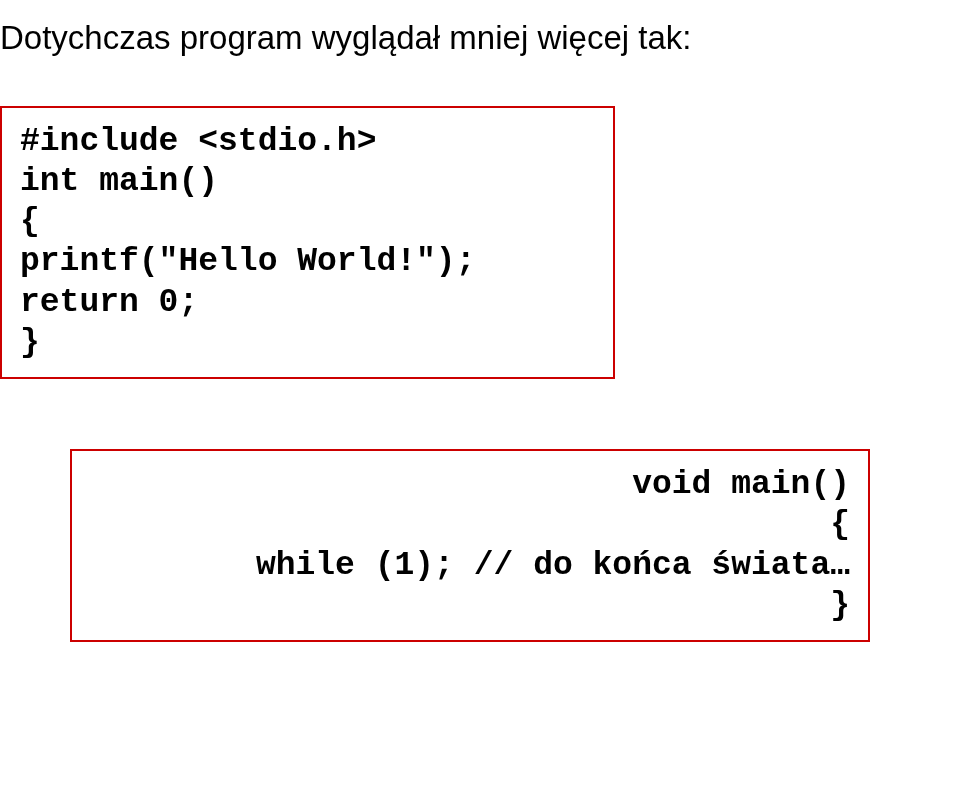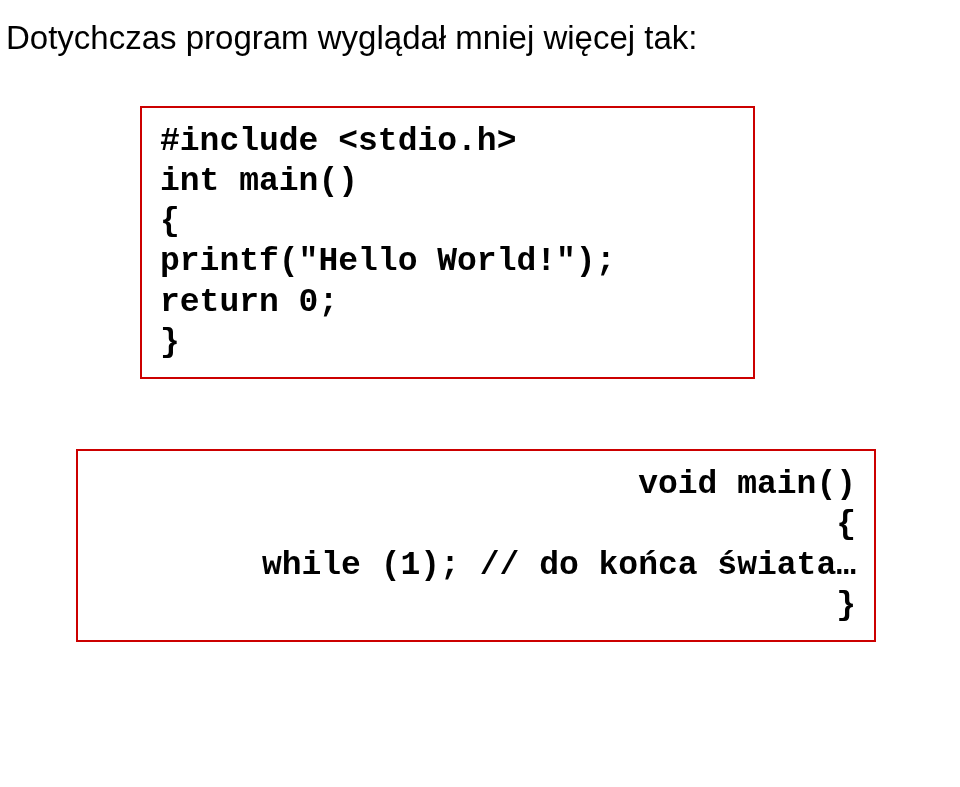--- a/index.html
+++ b/index.html
@@ -9,40 +9,39 @@
     height: 787px;
     background: #ffffff;
     font-family: Arial, Helvetica, sans-serif;
     color: #000000;
   }
   .page {
     position: relative;
     width: 960px;
     height: 787px;
     box-sizing: border-box;
-    padding: 18px 30px 30px 6px;
+    padding: 18px 30px 30px 0;
   }
   .heading {
     font-size: 33px;
     line-height: 1.2;
     margin: 0 0 48px 0;
     font-weight: normal;
   }
   .code-box {
     border: 2px solid #cc0000;
     padding: 14px 18px 14px 18px;
     font-family: "Courier New", Courier, monospace;
     font-size: 33px;
     font-weight: bold;
     line-height: 1.22;
     white-space: pre;
     box-sizing: border-box;
   }
   .box1-wrap {
-    margin-left: 134px;
     margin-bottom: 70px;
   }
   .code-box.box1 {
     width: 615px;
   }
   .subheading {
     font-size: 33px;
     line-height: 1.2;
     margin: 0 0 55px 0;
     font-weight: normal;

